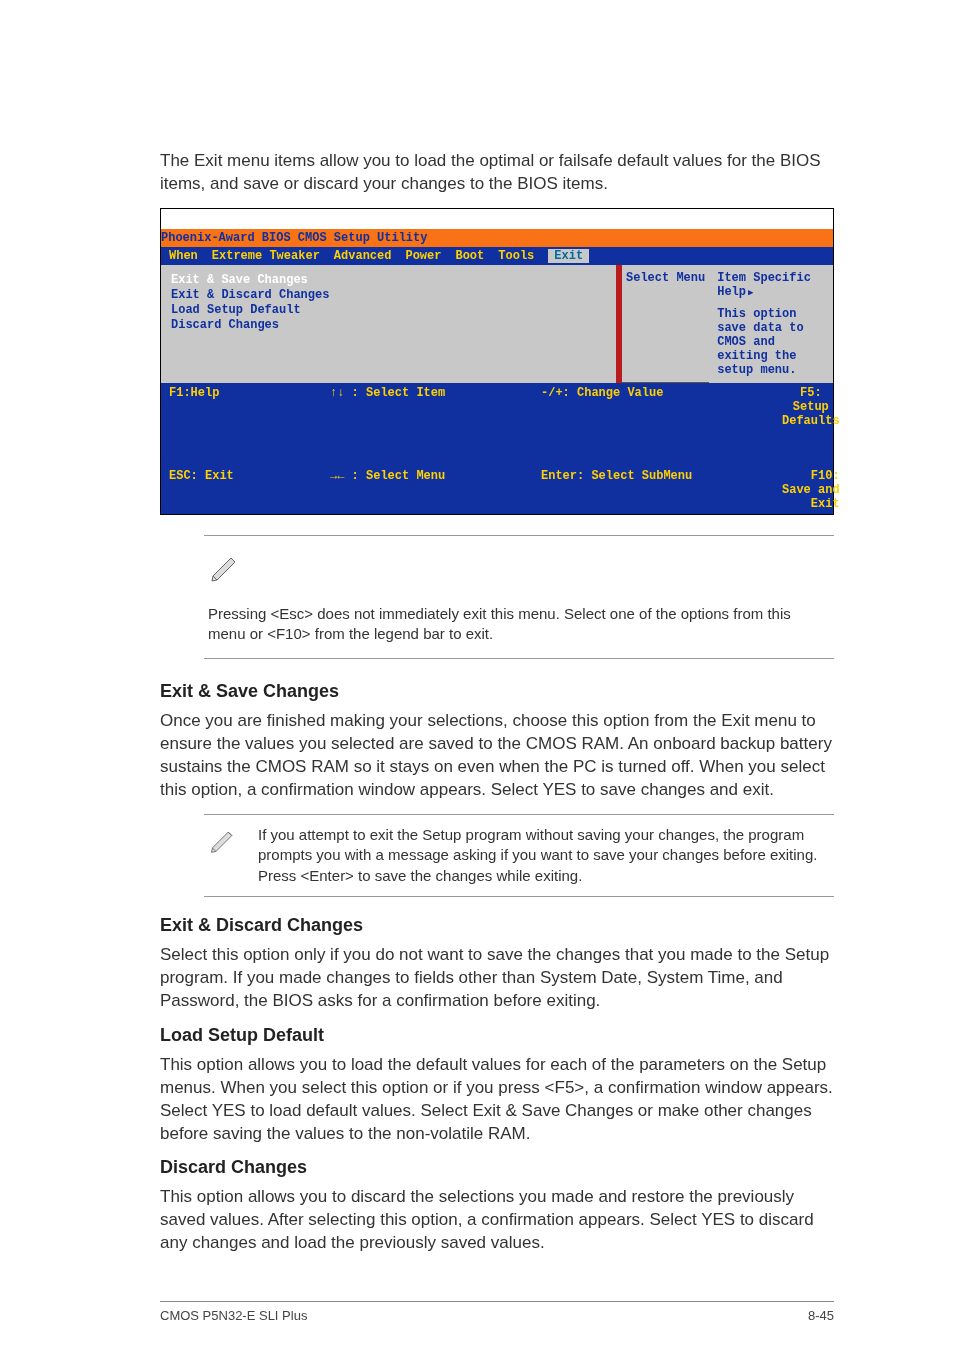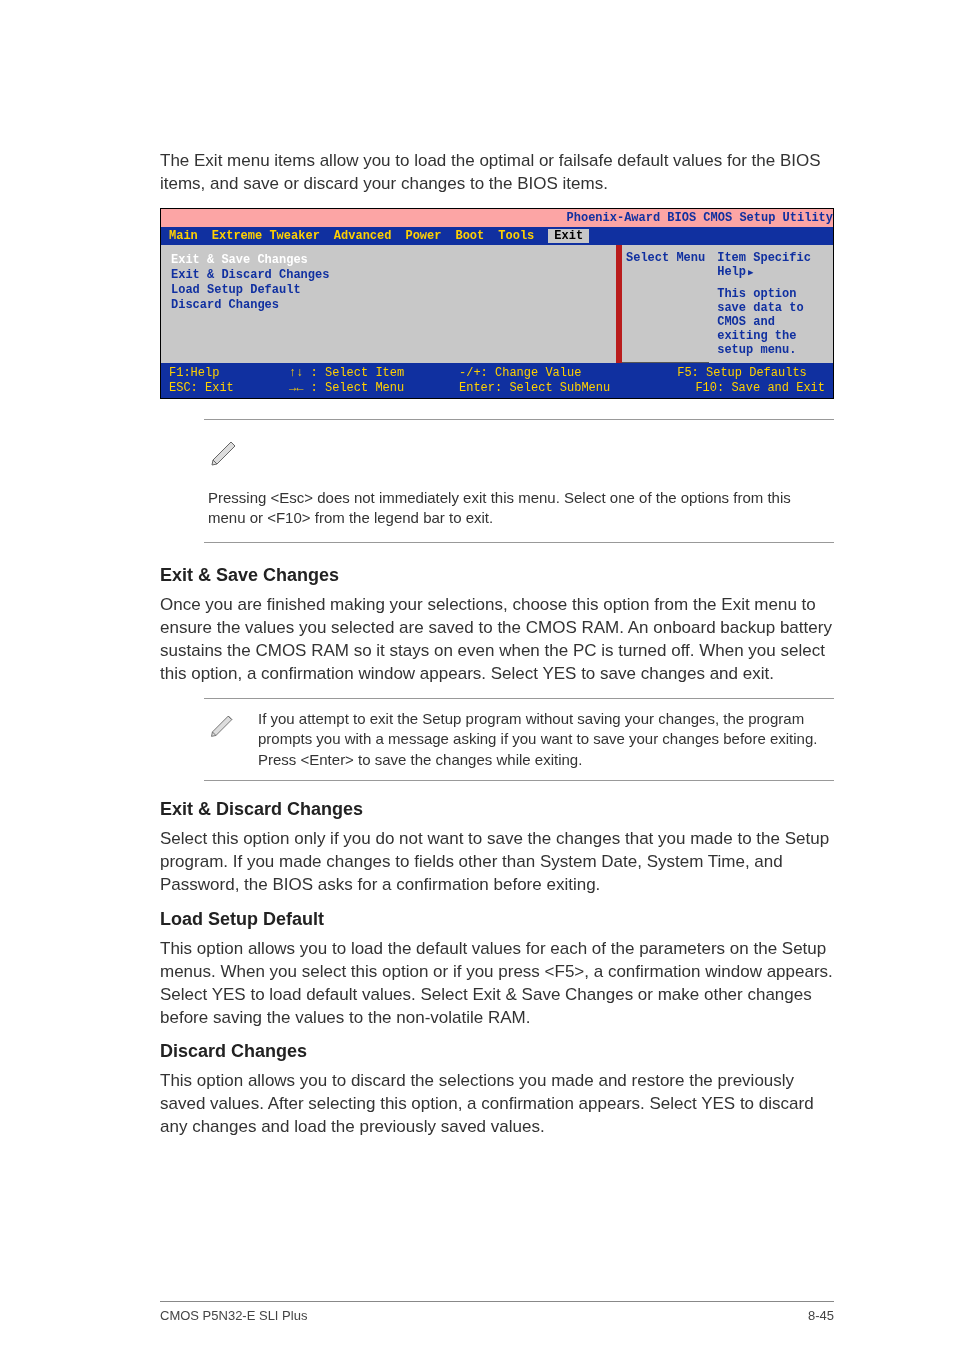--- a/index.html
+++ b/index.html
@@ -2,52 +2,52 @@
 <html><head>
 <meta charset="utf-8">
 <style>
   * { box-sizing: border-box; margin: 0; padding: 0; }
   html, body { width: 954px; height: 1363px; background: #fff; font-family: Arial, Helvetica, sans-serif; color: #222; }
   .page { padding: 150px 120px 30px 160px; position: relative; height: 100%; }
   .h1 { font-size: 30px; font-weight: bold; margin-bottom: 10px; }
   .h1 .num { display: inline-block; width: 90px; }
   .body-text { font-size: 17px; line-height: 1.35; color: #333; margin-bottom: 12px; }
   .bios-box { width: 100%; border: 1px solid #000; font-family: "Courier New", monospace; font-size: 12px; margin-top: 10px; margin-bottom: 18px; }
-  .bios-title { background: #fca5a5; color: #1030a0; text-align: right; padding: 2px 0; font-weight: bold; }
+  .bios-title { background: #f97316; color: #1030a0; text-align: left; padding: 2px 0; font-weight: bold; margin-top: 20px; }
   .bios-tabs { background: #1030a0; color: #ffd000; padding: 2px 8px; display: flex; gap: 14px; font-weight: bold; }
   .bios-tabs .tab { color: #ffd000; }
-  .bios-tabs .tab.active { background: #c8c8c8; color: #000000; padding: 0 6px; }
+  .bios-tabs .tab.active { background: #c8c8c8; color: #0369a1; padding: 0 6px; }
   .bios-body { display: flex; background: #c8c8c8; min-height: 110px; }
   .bios-left { flex: 1; padding: 8px 10px; color: #1030a0; font-weight: bold; }
   .bios-left .item { margin-bottom: 1px; }
   .bios-left .item.sel { color: #fff; background:#c8c8c8;}
   .bios-right { width: 217px; border-left: 6px solid #b91c1c; display:flex; flex-direction:row;}
   .bios-right-top { text-align:center; color:#1030a0; font-weight:bold; padding:6px 4px; border-bottom:1px solid #555;}
   .bios-right-body { padding: 6px 8px; color:#1030a0; font-weight:bold; flex:1;}
   .bios-right-body .arrow::after{content:"\25B6"; font-size:9px; margin-left:2px;}
-  .bios-footer { background:#1030a0; color:#ffd000; padding:3px 8px; font-weight:normal; display:grid; grid-template-columns: 120px 170px 200px 1fr; row-gap:1px;}
+  .bios-footer { background:#1030a0; color:#ffd000; padding:3px 8px; font-weight:bold; display:grid; grid-template-columns: 120px 170px 200px 1fr; row-gap:1px;gap:41px;}
   .note { display:flex; gap:20px; align-items:flex-start; border-top:1px solid #999; border-bottom:1px solid #999; padding:14px 4px; margin: 20px 0 22px 44px; flex-direction: column; }
   .note2 { display:flex; gap:20px; align-items:flex-start; border-top:1px solid #999; border-bottom:1px solid #999; padding:10px 4px; margin: 10px 0 18px 44px; }
   .note svg, .note2 svg { flex:0 0 auto; }
   .note-text { font-size:15px; line-height:1.35; color:#333;}
   .h2 { font-size:18px; font-weight:bold; margin: 8px 0 8px 0;}
   .footer { position:absolute; bottom:40px; left:160px; right:120px; border-top:1px solid #888; padding-top:6px; display:flex; justify-content:space-between; font-size:13px; color:#444;}
 </style>
 </head>
 <body>
 
 <div class="page">
 
 
   <p class="body-text">The Exit menu items allow you to load the optimal or failsafe default values for the BIOS items, and save or discard your changes to the BIOS items.</p>
 
   <div class="bios-box">
     <div class="bios-title">Phoenix-Award BIOS CMOS Setup Utility</div>
     <div class="bios-tabs">
-      <span class="tab">Main</span>
+      <span class="tab">When</span>
       <span class="tab">Extreme Tweaker</span>
       <span class="tab">Advanced</span>
       <span class="tab">Power</span>
       <span class="tab">Boot</span>
       <span class="tab">Tools</span>
       <span class="tab active">Exit</span>
     </div>
     <div class="bios-body">
       <div class="bios-left">
         <div class="item sel">Exit &amp; Save Changes</div>

